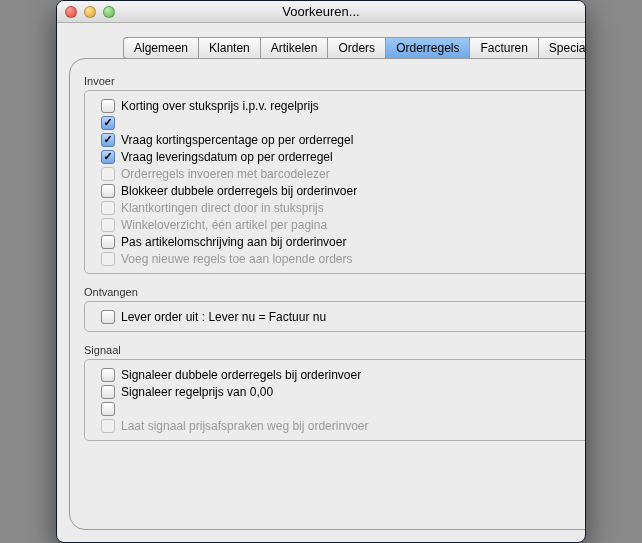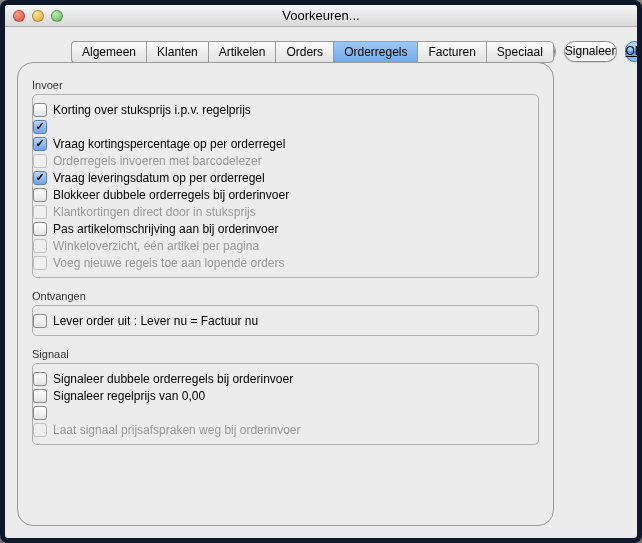--- a/index.html
+++ b/index.html
@@ -6,24 +6,24 @@
     body {
       font-family: "Lucida Grande", "Helvetica Neue", Arial, sans-serif;
       font-size: 12px;
       background: #8a8a8a;
       display: flex;
       justify-content: center;
       align-items: center;
       min-height: 100vh;
     }
     .window {
-      width: 642px;
+      width: 530px;
       height: 543px;
       background: #ececec;
-      border: 5px solid #0f172a;
+      border: 1px solid #0f172a;
       border-radius: 8px;
       box-shadow: 0 10px 30px rgba(0,0,0,0.5);
       display: flex;
       flex-direction: column;
       overflow: hidden;
     }
     .titlebar {
       height: 22px;
       background: linear-gradient(to bottom, #f6f6f6 0%, #dadada 100%);
       border-bottom: 1px solid #b0b0b0;
@@ -98,21 +98,21 @@
       font-size: 11px;
       color: #333;
       margin-bottom: 3px;
       margin-top: 12px;
     }
     .section-label:first-child { margin-top: 0; }
     .section-body {
       border: 1px solid #b0b0b0;
       border-radius: 5px;
       background: #ececec;
-      padding: 6px 0;
+      padding: 6px 16px;
     }
     .row {
       display: flex;
       align-items: center;
       gap: 6px;
       padding: 1.5px 0;
     }
     .cbx {
       width: 14px;
       height: 14px;
@@ -200,43 +200,43 @@
               <span class="cbx"></span>
               <span class="lbl">Korting over stuksprijs i.p.v. regelprijs</span>
             </div>
             <div class="row">
               <span class="cbx checked"></span>
             </div>
             <div class="row">
               <span class="cbx checked"></span>
               <span class="lbl">Vraag kortingspercentage op per orderregel</span>
             </div>
-            <div class="row disabled">
-              <span class="cbx disabled"></span>
-              <span class="lbl">Orderregels invoeren met barcodelezer</span>
-            </div>
             <div class="row">
               <span class="cbx checked"></span>
               <span class="lbl">Vraag leveringsdatum op per orderregel</span>
             </div>
+            <div class="row disabled">
+              <span class="cbx disabled"></span>
+              <span class="lbl">Orderregels invoeren met barcodelezer</span>
+            </div>
             <div class="row">
               <span class="cbx"></span>
               <span class="lbl">Blokkeer dubbele orderregels bij orderinvoer</span>
             </div>
             <div class="row disabled">
               <span class="cbx disabled"></span>
               <span class="lbl">Klantkortingen direct door in stuksprijs</span>
             </div>
+            <div class="row disabled">
+              <span class="cbx disabled"></span>
+              <span class="lbl">Winkeloverzicht, één artikel per pagina</span>
+            </div>
             <div class="row">
               <span class="cbx"></span>
               <span class="lbl">Pas artikelomschrijving aan bij orderinvoer</span>
-            </div>
-            <div class="row disabled">
-              <span class="cbx disabled"></span>
-              <span class="lbl">Winkeloverzicht, één artikel per pagina</span>
             </div>
             <div class="row disabled">
               <span class="cbx disabled"></span>
               <span class="lbl">Voeg nieuwe regels toe aan lopende orders</span>
             </div>
           </div>
 
         <div class="section-label">Ontvangen</div>
         <div class="section-body" id="sec-ontvangen">
             <div class="row">

